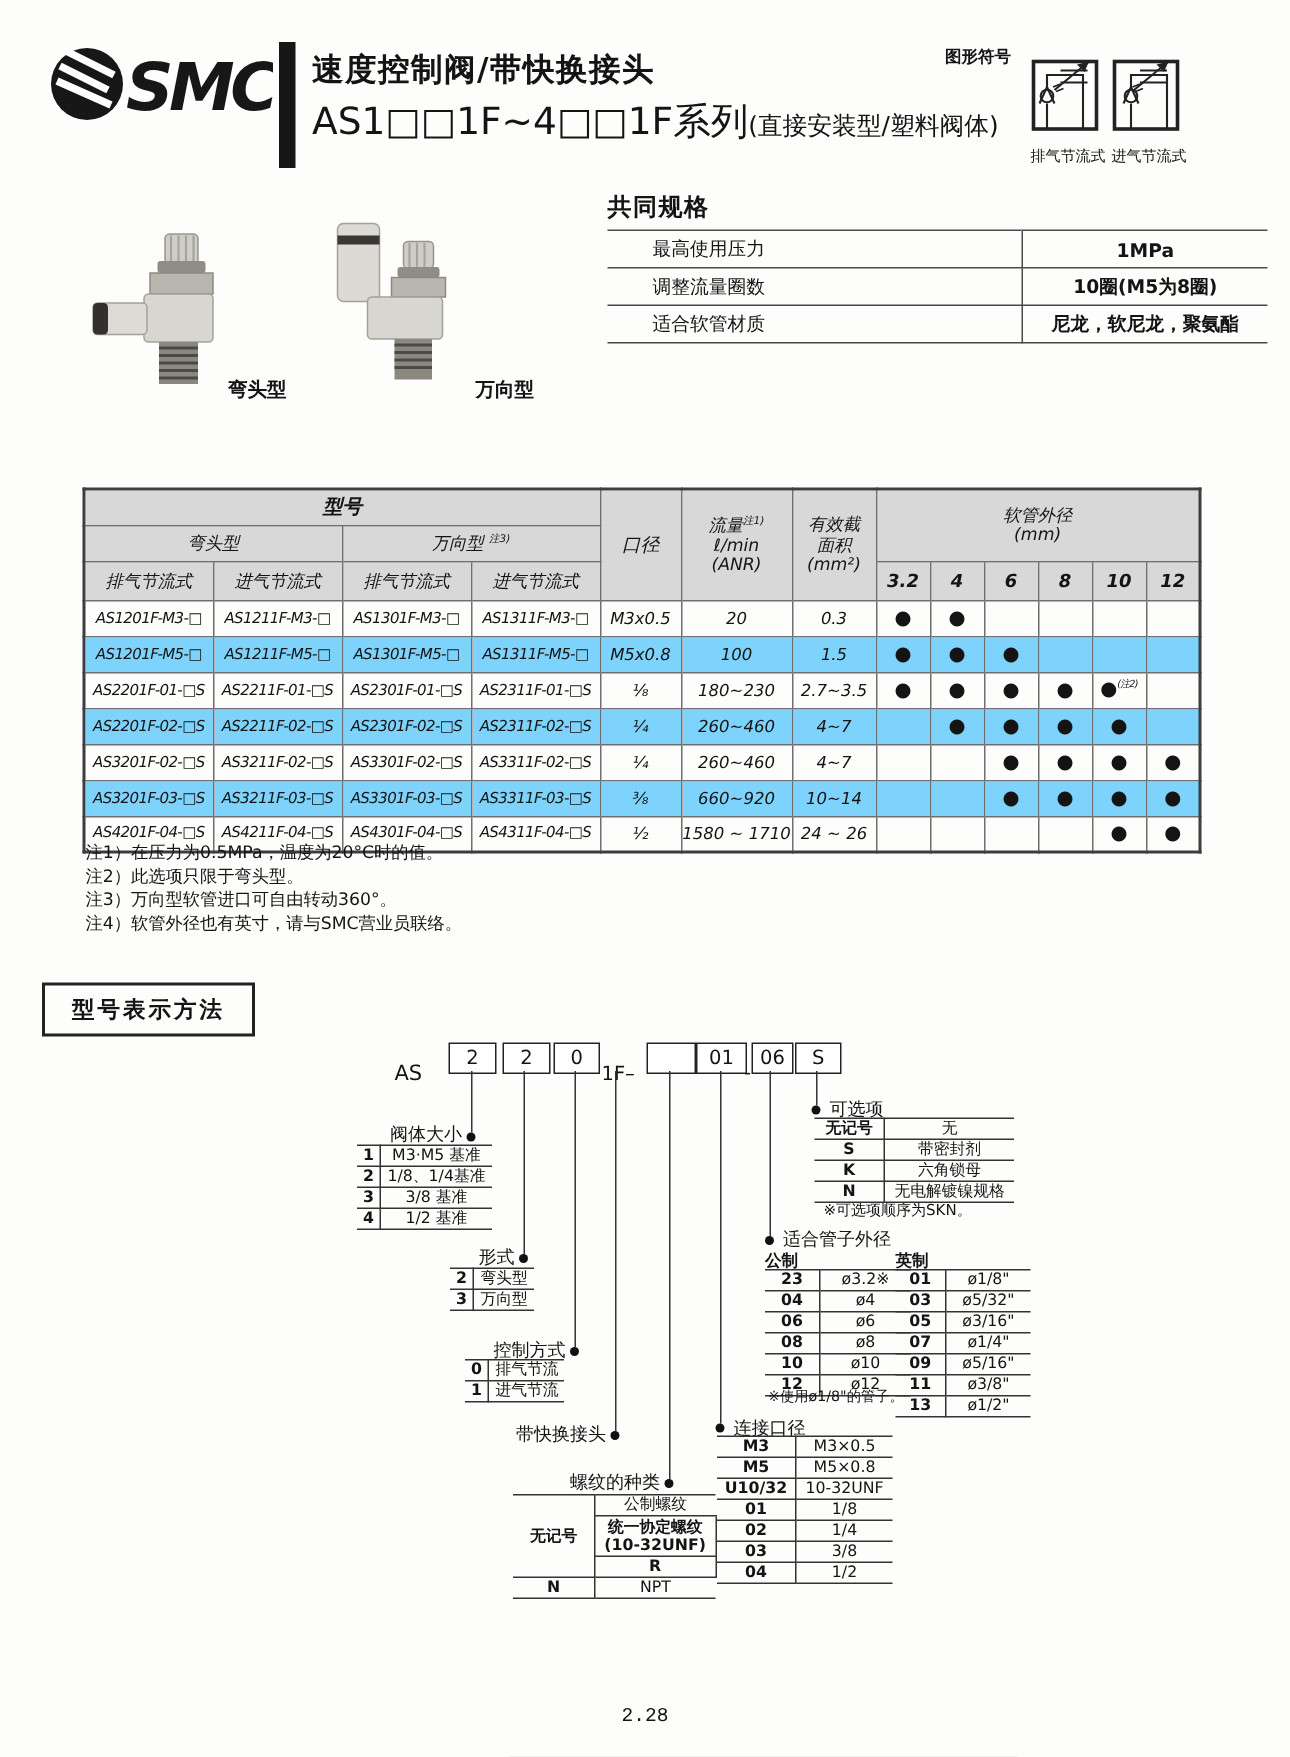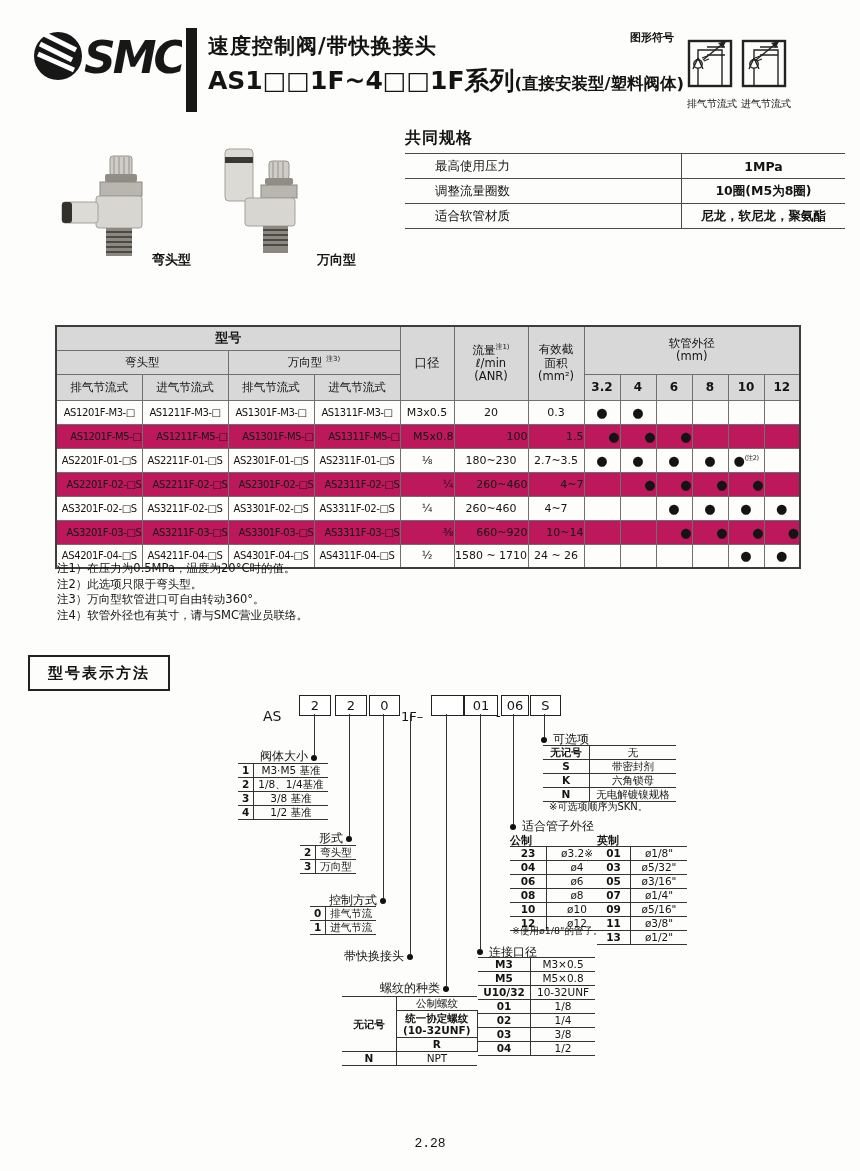--- a/index.html
+++ b/index.html
@@ -5,42 +5,42 @@
   html,body{margin:0;padding:0;background:#e8e8e8;}
   .page{position:relative;width:860px;height:1171px;background:#fdfdfc;margin:0 auto;
         font-family:"DejaVu Sans","Liberation Sans",sans-serif;color:#141414;overflow:hidden;}
   .abs{position:absolute;}
   .nw{white-space:nowrap;}
   .b{font-weight:bold;}
 
   
   .vbar{position:absolute;left:186px;top:28px;width:11px;height:84px;background:#171717;}
   .title1{position:absolute;left:208px;top:32px;font-size:21px;font-weight:bold;letter-spacing:1px;}
-  .title2{position:absolute;left:208px;top:64px;font-size:25px;font-weight:bold;letter-spacing:0;}
+  .title2{position:absolute;left:208px;top:64px;font-size:25px;font-weight:normal;letter-spacing:0;}
   .title2 .paren{font-size:16.5px;}
   .symtitle{position:absolute;left:630px;top:30px;font-size:11px;font-weight:bold;}
   .symlab{position:absolute;font-size:10px;}
 
   
   .commonTitle{position:absolute;left:405px;top:128px;font-size:16px;font-weight:bold;letter-spacing:1px;}
   .common{position:absolute;left:405px;top:153px;width:440px;border-collapse:collapse;border-top:1.4px solid #4a4a4a;}
   .common td{height:22px;font-size:12.5px;border-bottom:1.4px solid #4a4a4a;}
   .common td.l{text-align:left;padding-left:30px;border-right:1.4px solid #4a4a4a;width:245px;}
   .common td.v{text-align:center;font-weight:bold;}
 
   
   .spec{position:absolute;left:55px;top:325px;border-collapse:collapse;table-layout:fixed;width:744px;border:2px solid #3d3d3d;}
   .spec td{border:1px solid #6f6f6f;text-align:center;padding:0;font-size:11px;overflow:hidden;}
-  .spec tr{height:24px;}
+  .spec tr{height:24px;font-style:italic;}
   .spec tr.r3{height:26px;}
   .spec .hd td{background:#d8d8d8;font-size:11.5px;}
   .spec .hd .big{font-size:13px;font-weight:bold;}
   .spec .hd .sz{font-weight:bold;font-size:12px;}
   .spec td.m{font-size:10px;letter-spacing:-0.4px;}
-  .spec tr.sh td{background:#be185d;text-align:right;}
+  .spec tr.sh td{background:#7dd3fc;}
   .spec td.dot{font-size:13px;line-height:1;}
   .spec sup{font-size:7px;}
   .spec td.dot sup{font-size:6.5px;vertical-align:super;letter-spacing:-0.5px;}
   .hlines div{line-height:1.15;}
 
   
   .notes{position:absolute;left:57px;top:561px;font-size:11.5px;line-height:15.5px;}
 
   
   .howbox{position:absolute;left:28px;top:655px;width:138px;height:32px;border:2px solid #222;

